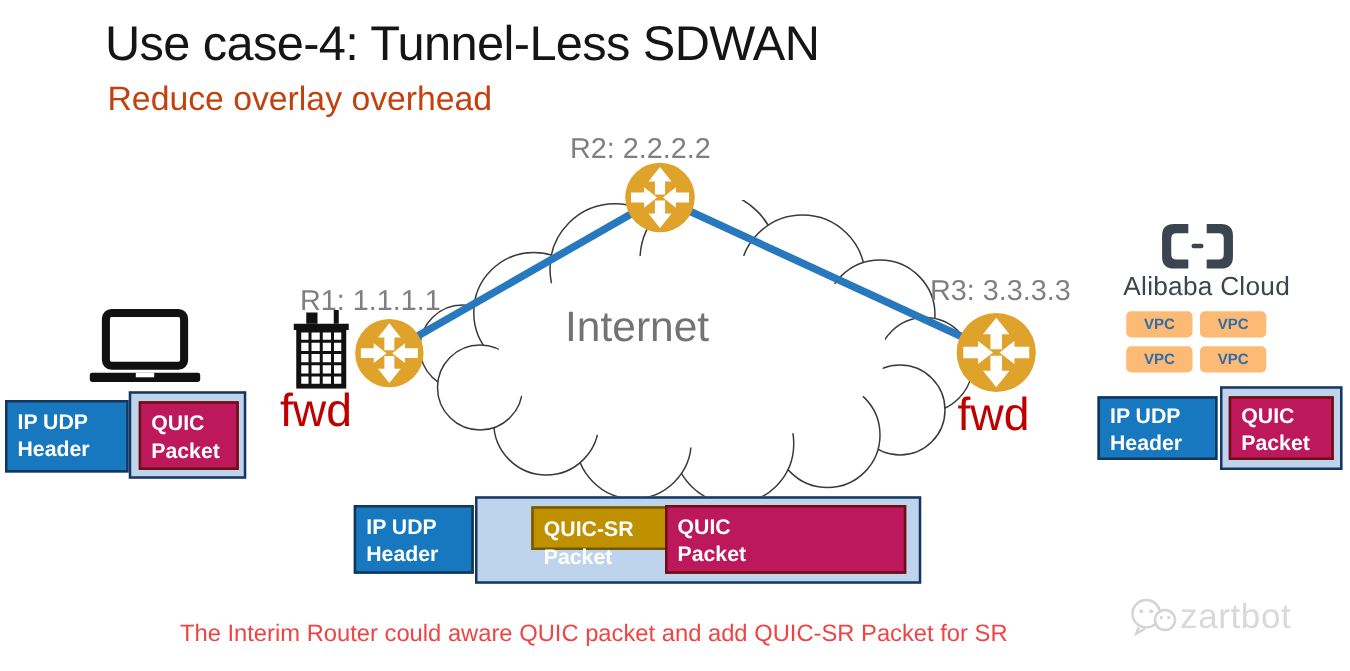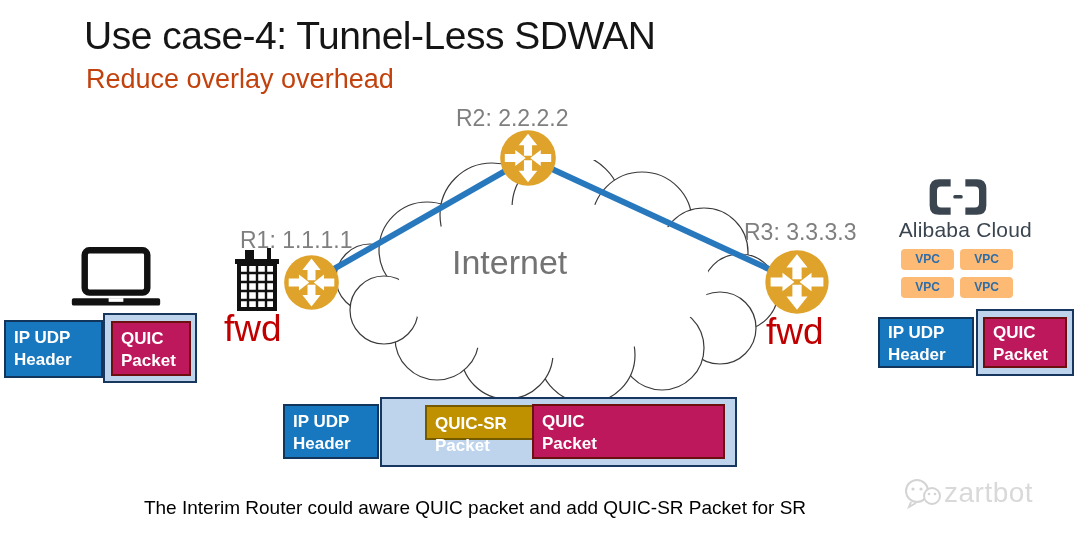--- a/index.html
+++ b/index.html
@@ -22,21 +22,21 @@
   .pkt span{display:block;}
   .pkt-blue{background:#1878bf;border:2px solid #12365b;}
   .pkt-red{background:#be185d;border:2px solid #6b0f0f;}
   .pkt-gold{background:#bf9000;border:2px solid #735a00;}
   .pkt-container{box-sizing:border-box;background:#bdd4ec;border:2px solid #17375e;}
   .alibaba-name{left:890px;top:218px;width:142px;text-align:right;font-size:21px;color:#3b4550;font-weight:500;letter-spacing:0.2px;}
   .vpc{
     box-sizing:border-box;width:53px;height:21px;background:#fdba74;border-radius:4px;
     color:#2f6da8;font-weight:bold;font-size:12px;text-align:center;line-height:21px;
   }
-  .caption{left:60px;top:497px;width:830px;text-align:center;font-size:19px;color:#000000;}
+  .caption{left:60px;top:497px;width:830px;text-align:center;font-size:19px;color:#ef4444;}
   .wm-text{left:944px;top:477px;font-size:28px;color:#d9d9d9;font-weight:400;letter-spacing:0.5px;}
   svg{display:block;}
 </style>
 </head>
 <body>
 
 <div class="stage">
 
   <svg width="0" height="0" style="position:absolute" aria-hidden="true">
     <defs>

